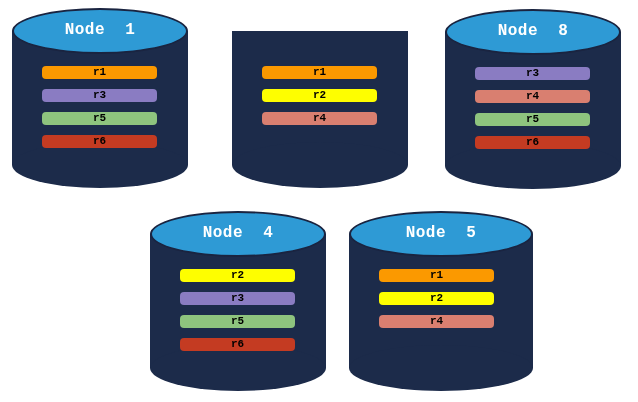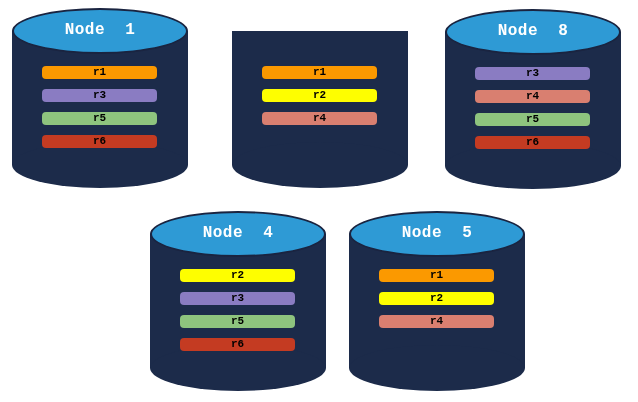--- a/index.html
+++ b/index.html
@@ -161,21 +161,21 @@
           <span>r3</span>
         </div>
         <div class="bar" style="background: rgb(142, 196, 126);">
           <span>r5</span>
         </div>
         <div class="bar" style="background: rgb(196, 59, 34);">
           <span>r6</span>
         </div>
       </div>
     </div>
-    <div class="cylinder" style="left: 349px; top: 211px;">
+    <div class="cylinder" style="left: 349px; top: 211px; padding-left: 8px;">
       <div class="cyl-body"></div>
       <div class="cyl-bottom"></div>
       <div class="cyl-top">
         <span class="node-title">Node  5</span>
       </div>
       <div class="bars">
         <div class="bar" style="background: rgb(251, 153, 0);">
           <span>r1</span>
         </div>
         <div class="bar" style="background: rgb(254, 254, 0);">

